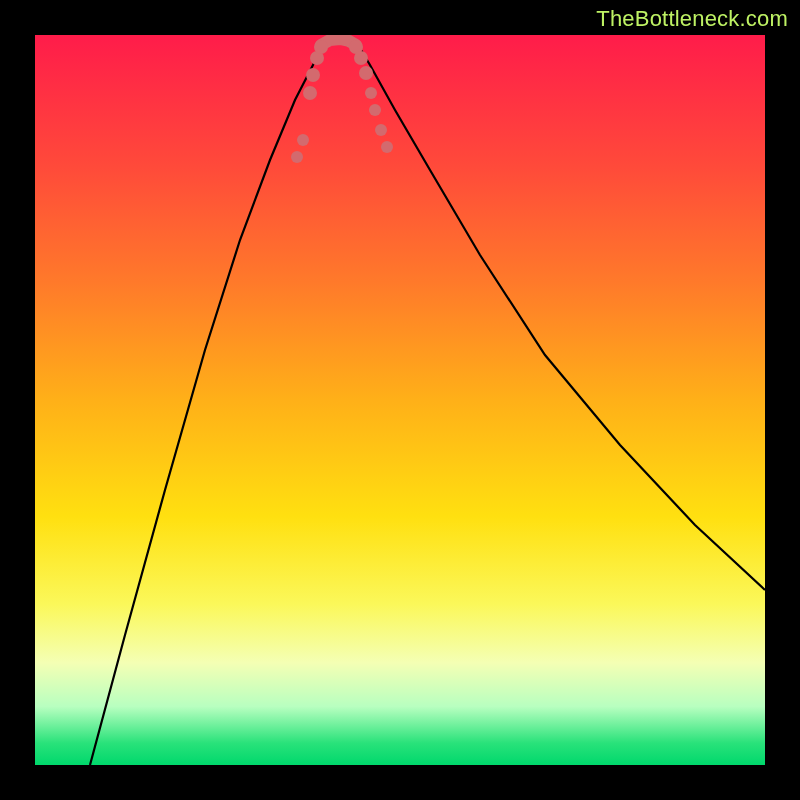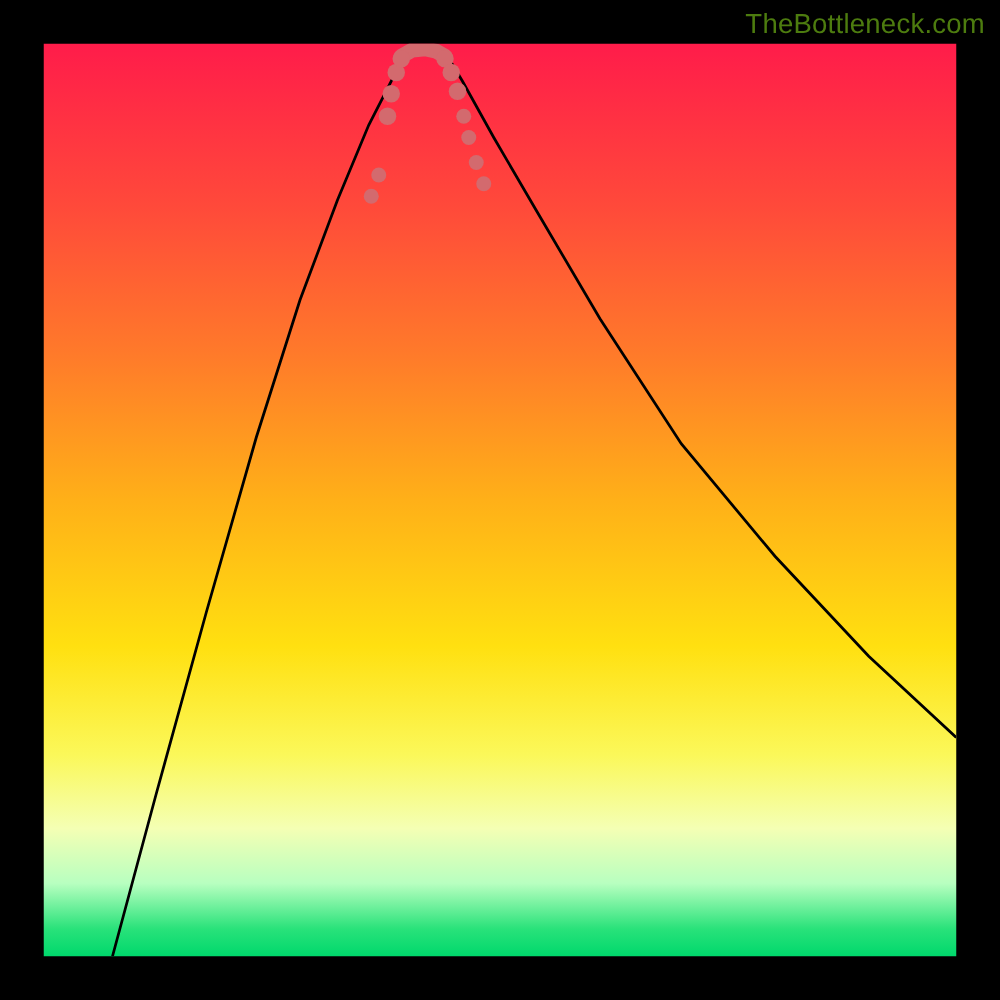--- a/index.html
+++ b/index.html
@@ -32,21 +32,21 @@
       #fbf85a 78%,
       #f4ffb4 86%,
       #b8ffc0 92%,
       #29e27a 97%,
       #00d86c 100%);
   }
   .watermark {
     position: absolute;
     top: 6px;
     right: 12px;
-    color: #4d7c0f;
+    color: #bef264;
     font-size: 22px;
     font-weight: 400;
     letter-spacing: 0.2px;
     z-index: 5;
   }
   svg.curves {
     position: absolute;
     left: 0;
     top: 0;
     width: 730px;

